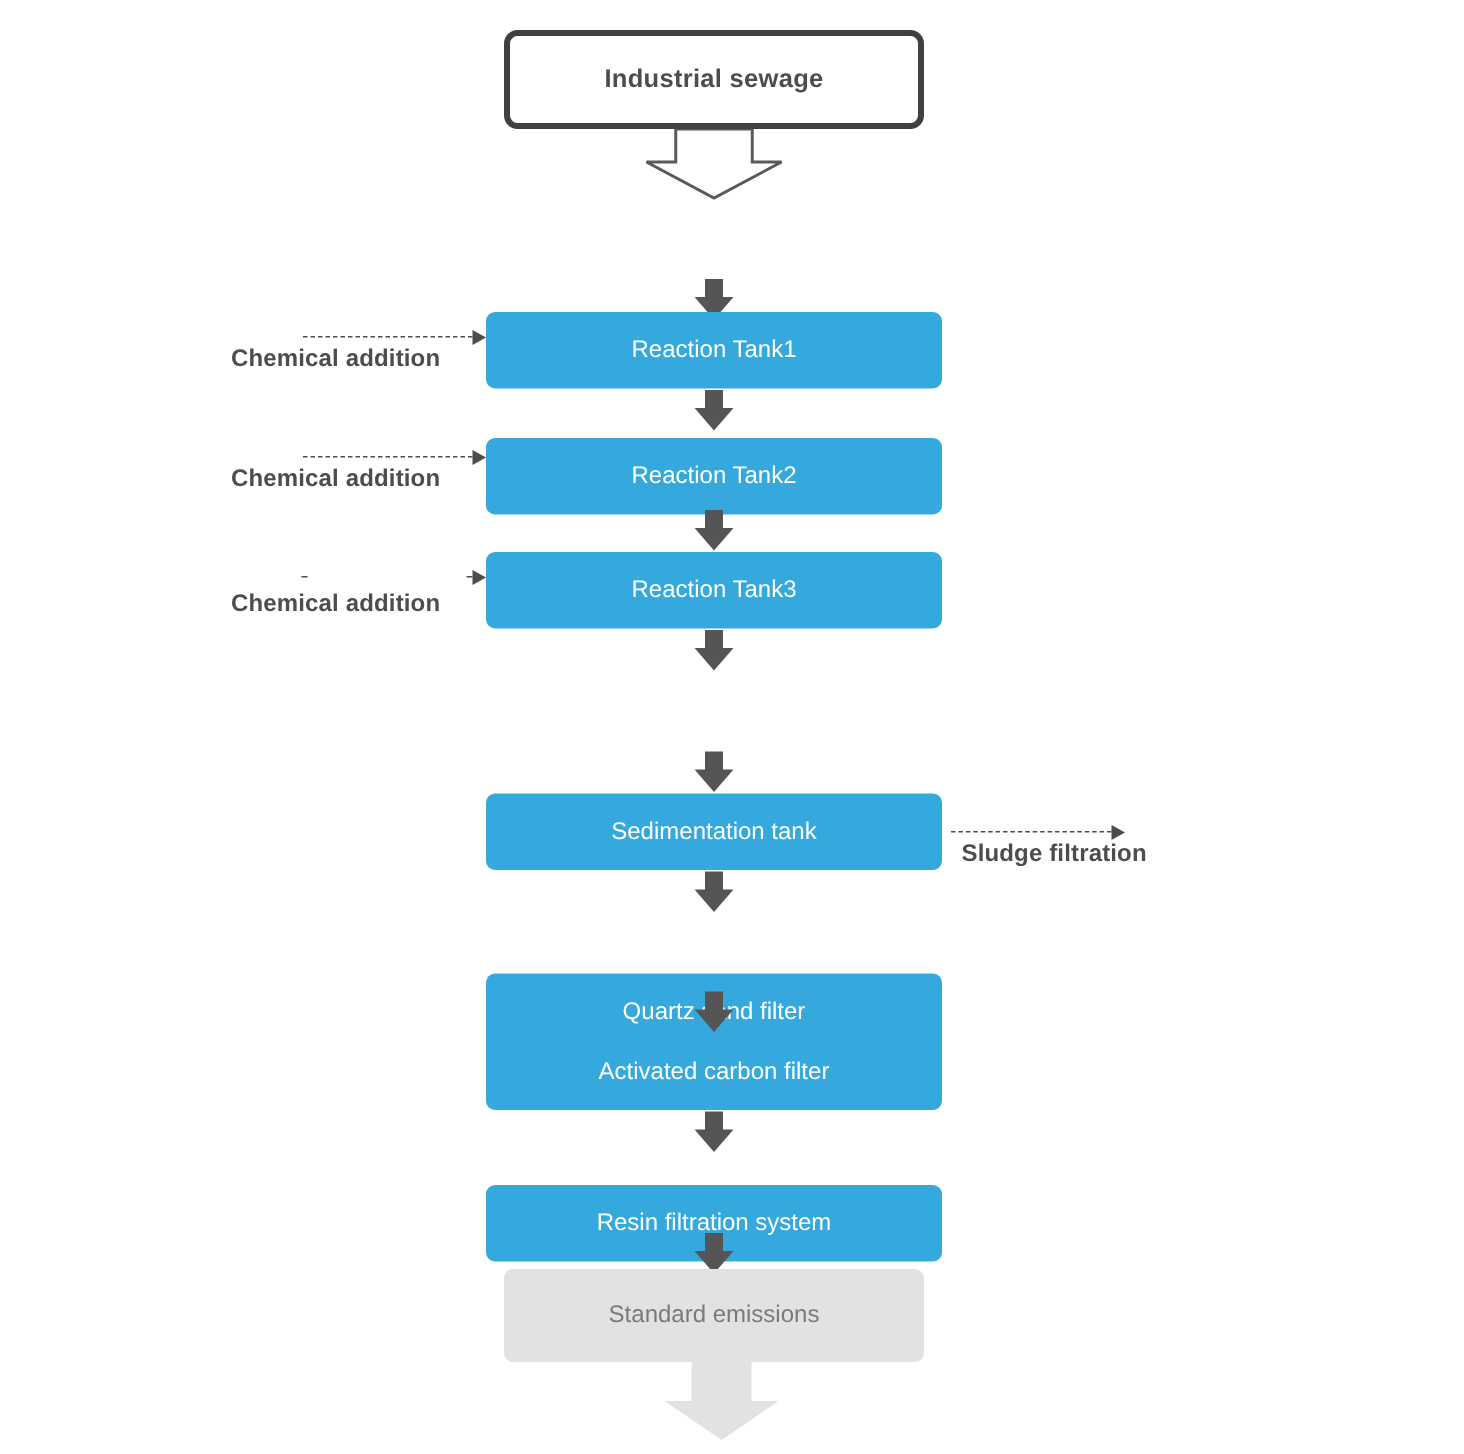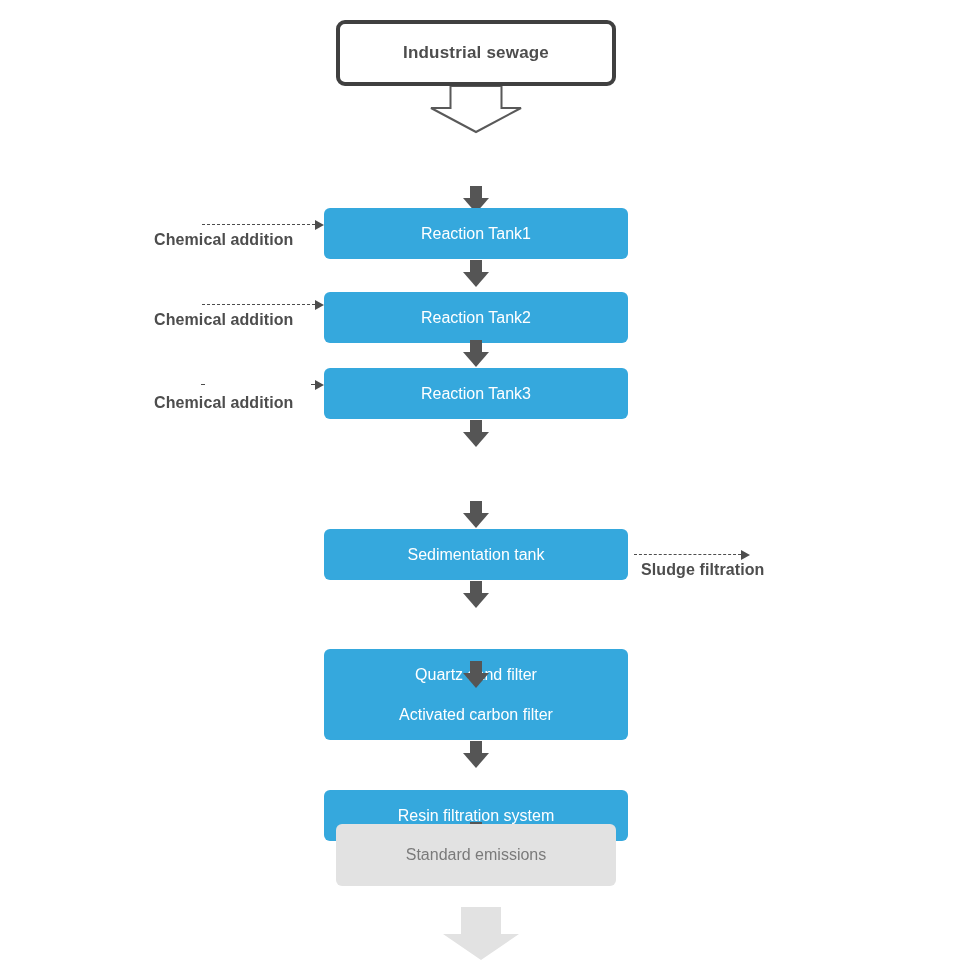--- a/index.html
+++ b/index.html
@@ -234,21 +234,21 @@
 
   <div class="node blue" style="top:770px;margin-top:20px;">
     <span>Resin filtration system</span>
   </div>
 
   <div class="arrow-dark" style="top:822px;">
     <div class="shaft"></div>
       <div class="head"></div>
   </div>
 
-  <div class="node gray emission" style="top:824px; height:62px;">
+  <div class="node gray emission" style="top:846px; height:62px;">
     <span>Standard emissions</span>
   </div>
 
   <div class="arrow-gray" style="left:436px; top:907px; width:90px; height:55px;">
     <svg width="90" height="55" viewBox="0 0 90 55">
       <polygon points="25,0 65,0 65,27 83,27 45,53 7,27 25,27" fill="#e2e2e2"></polygon>
     </svg>
   </div>
 
 </div>

